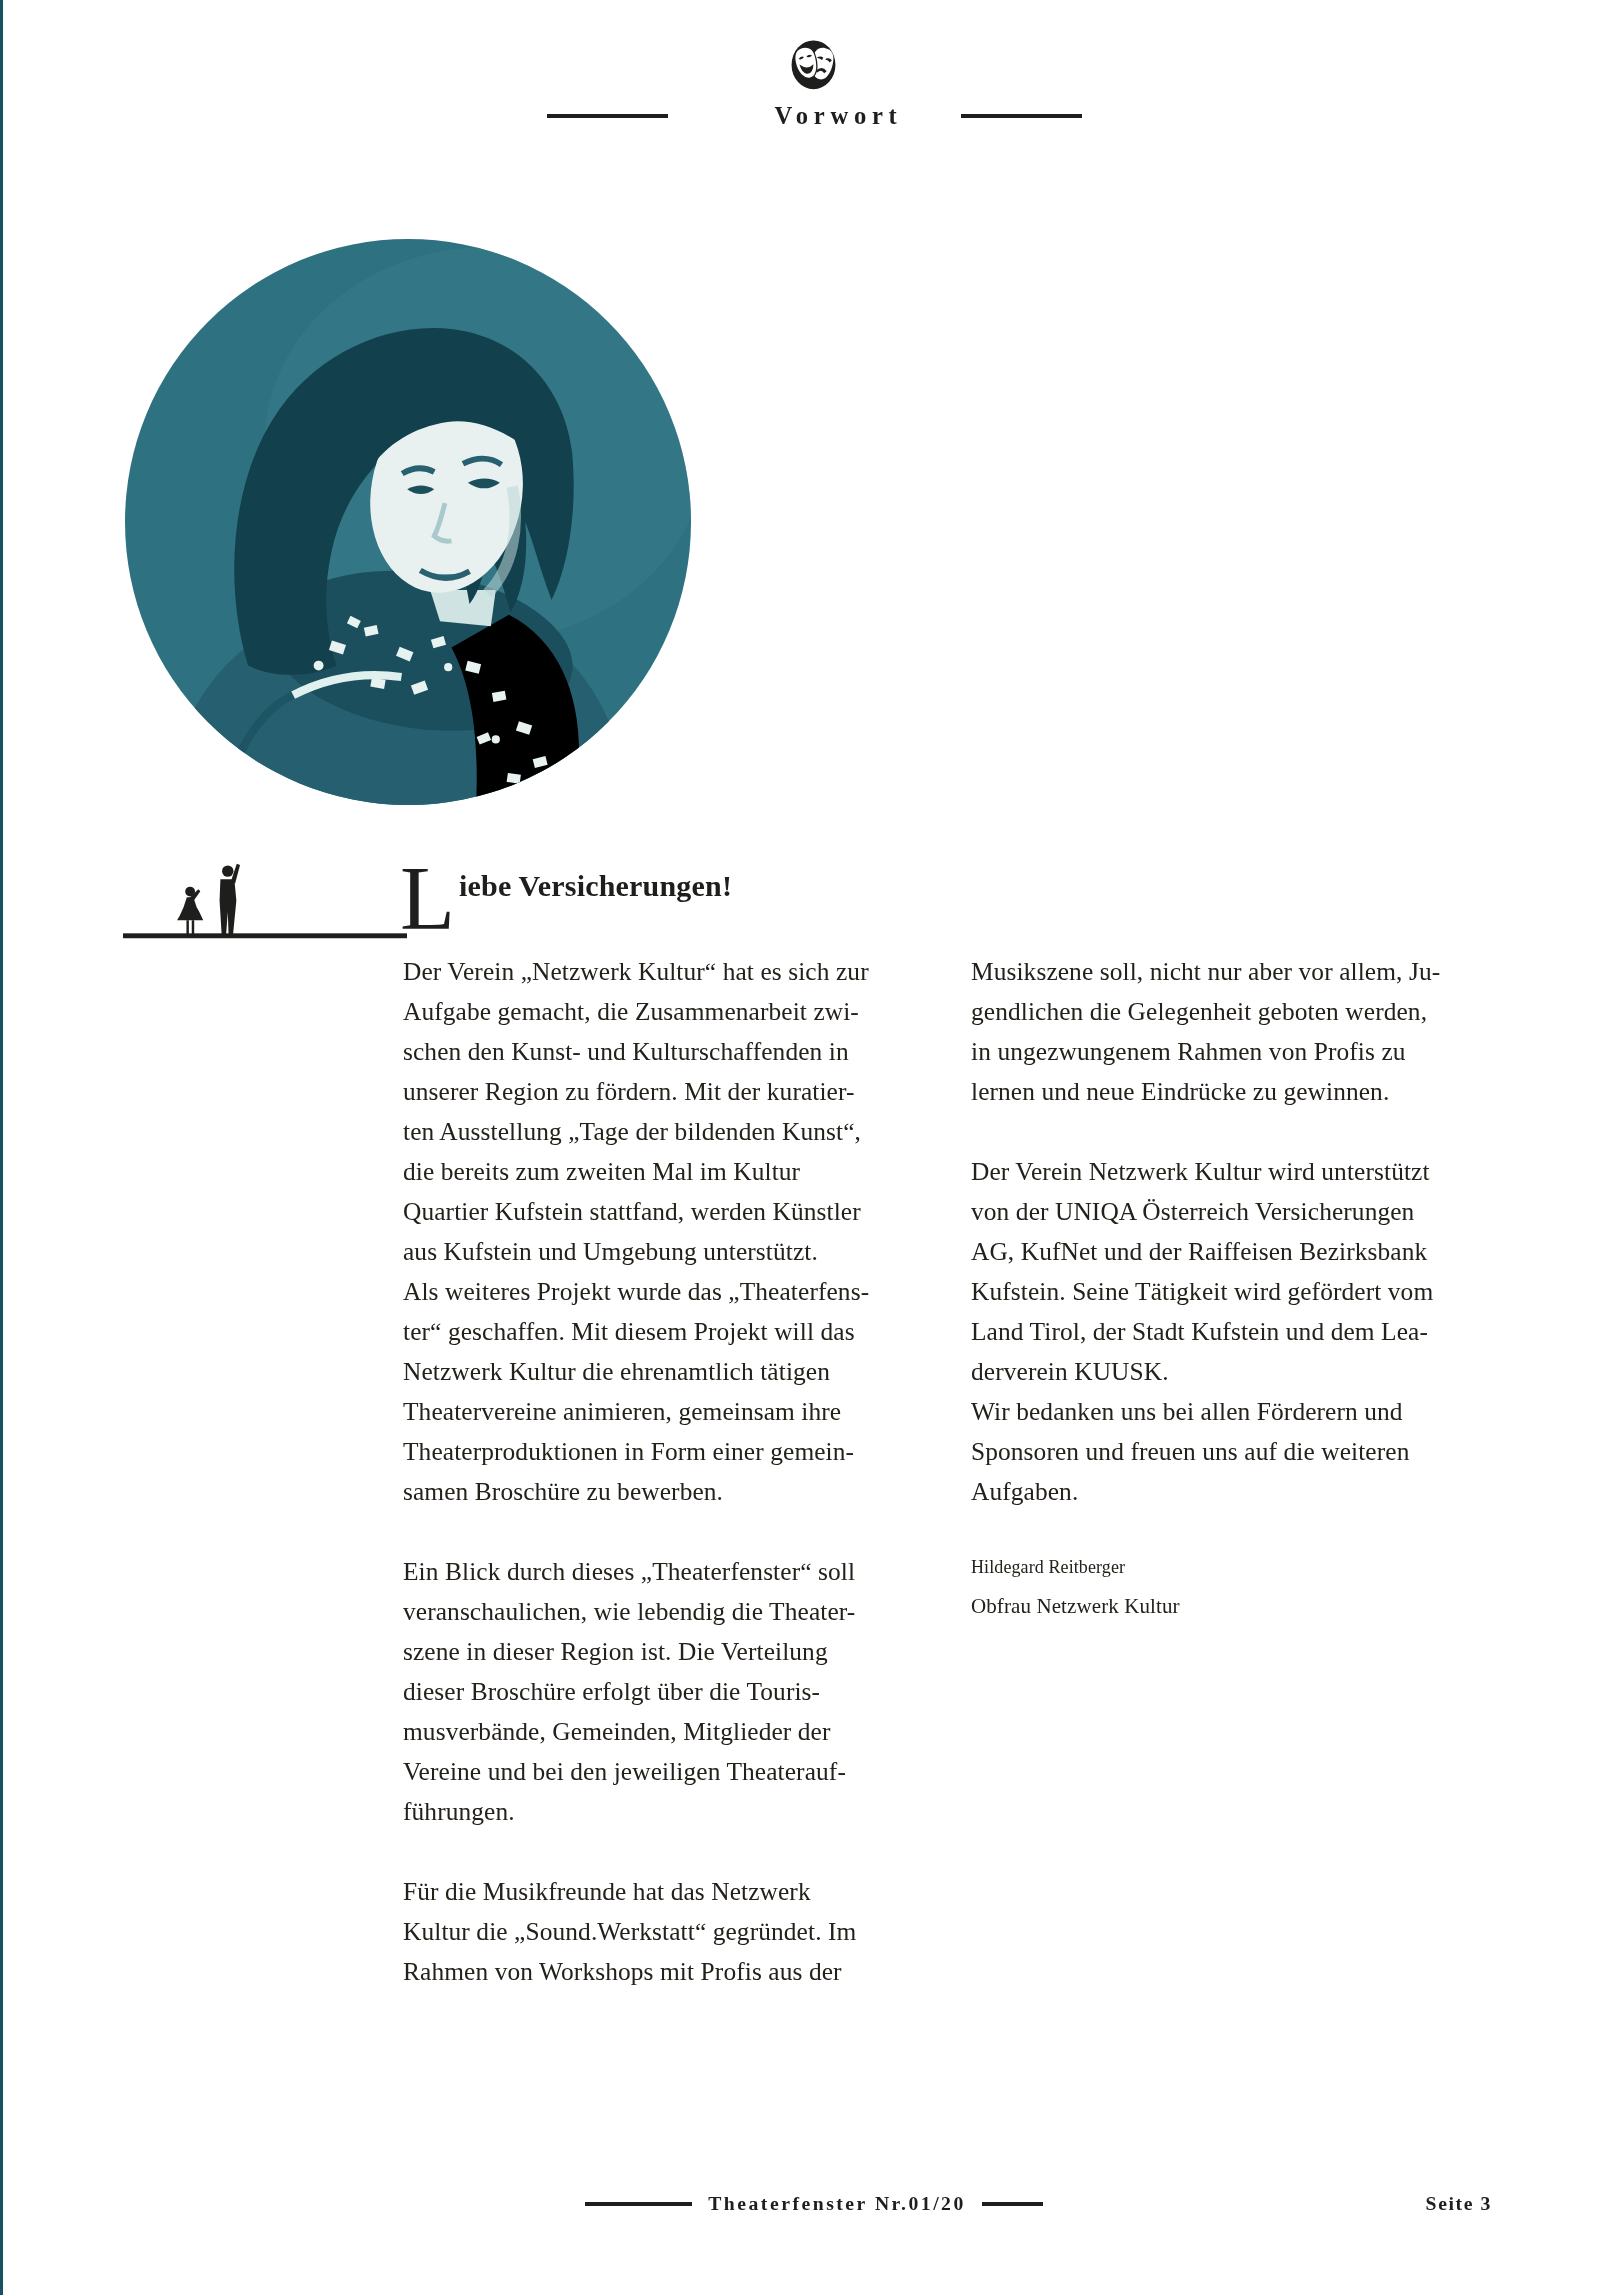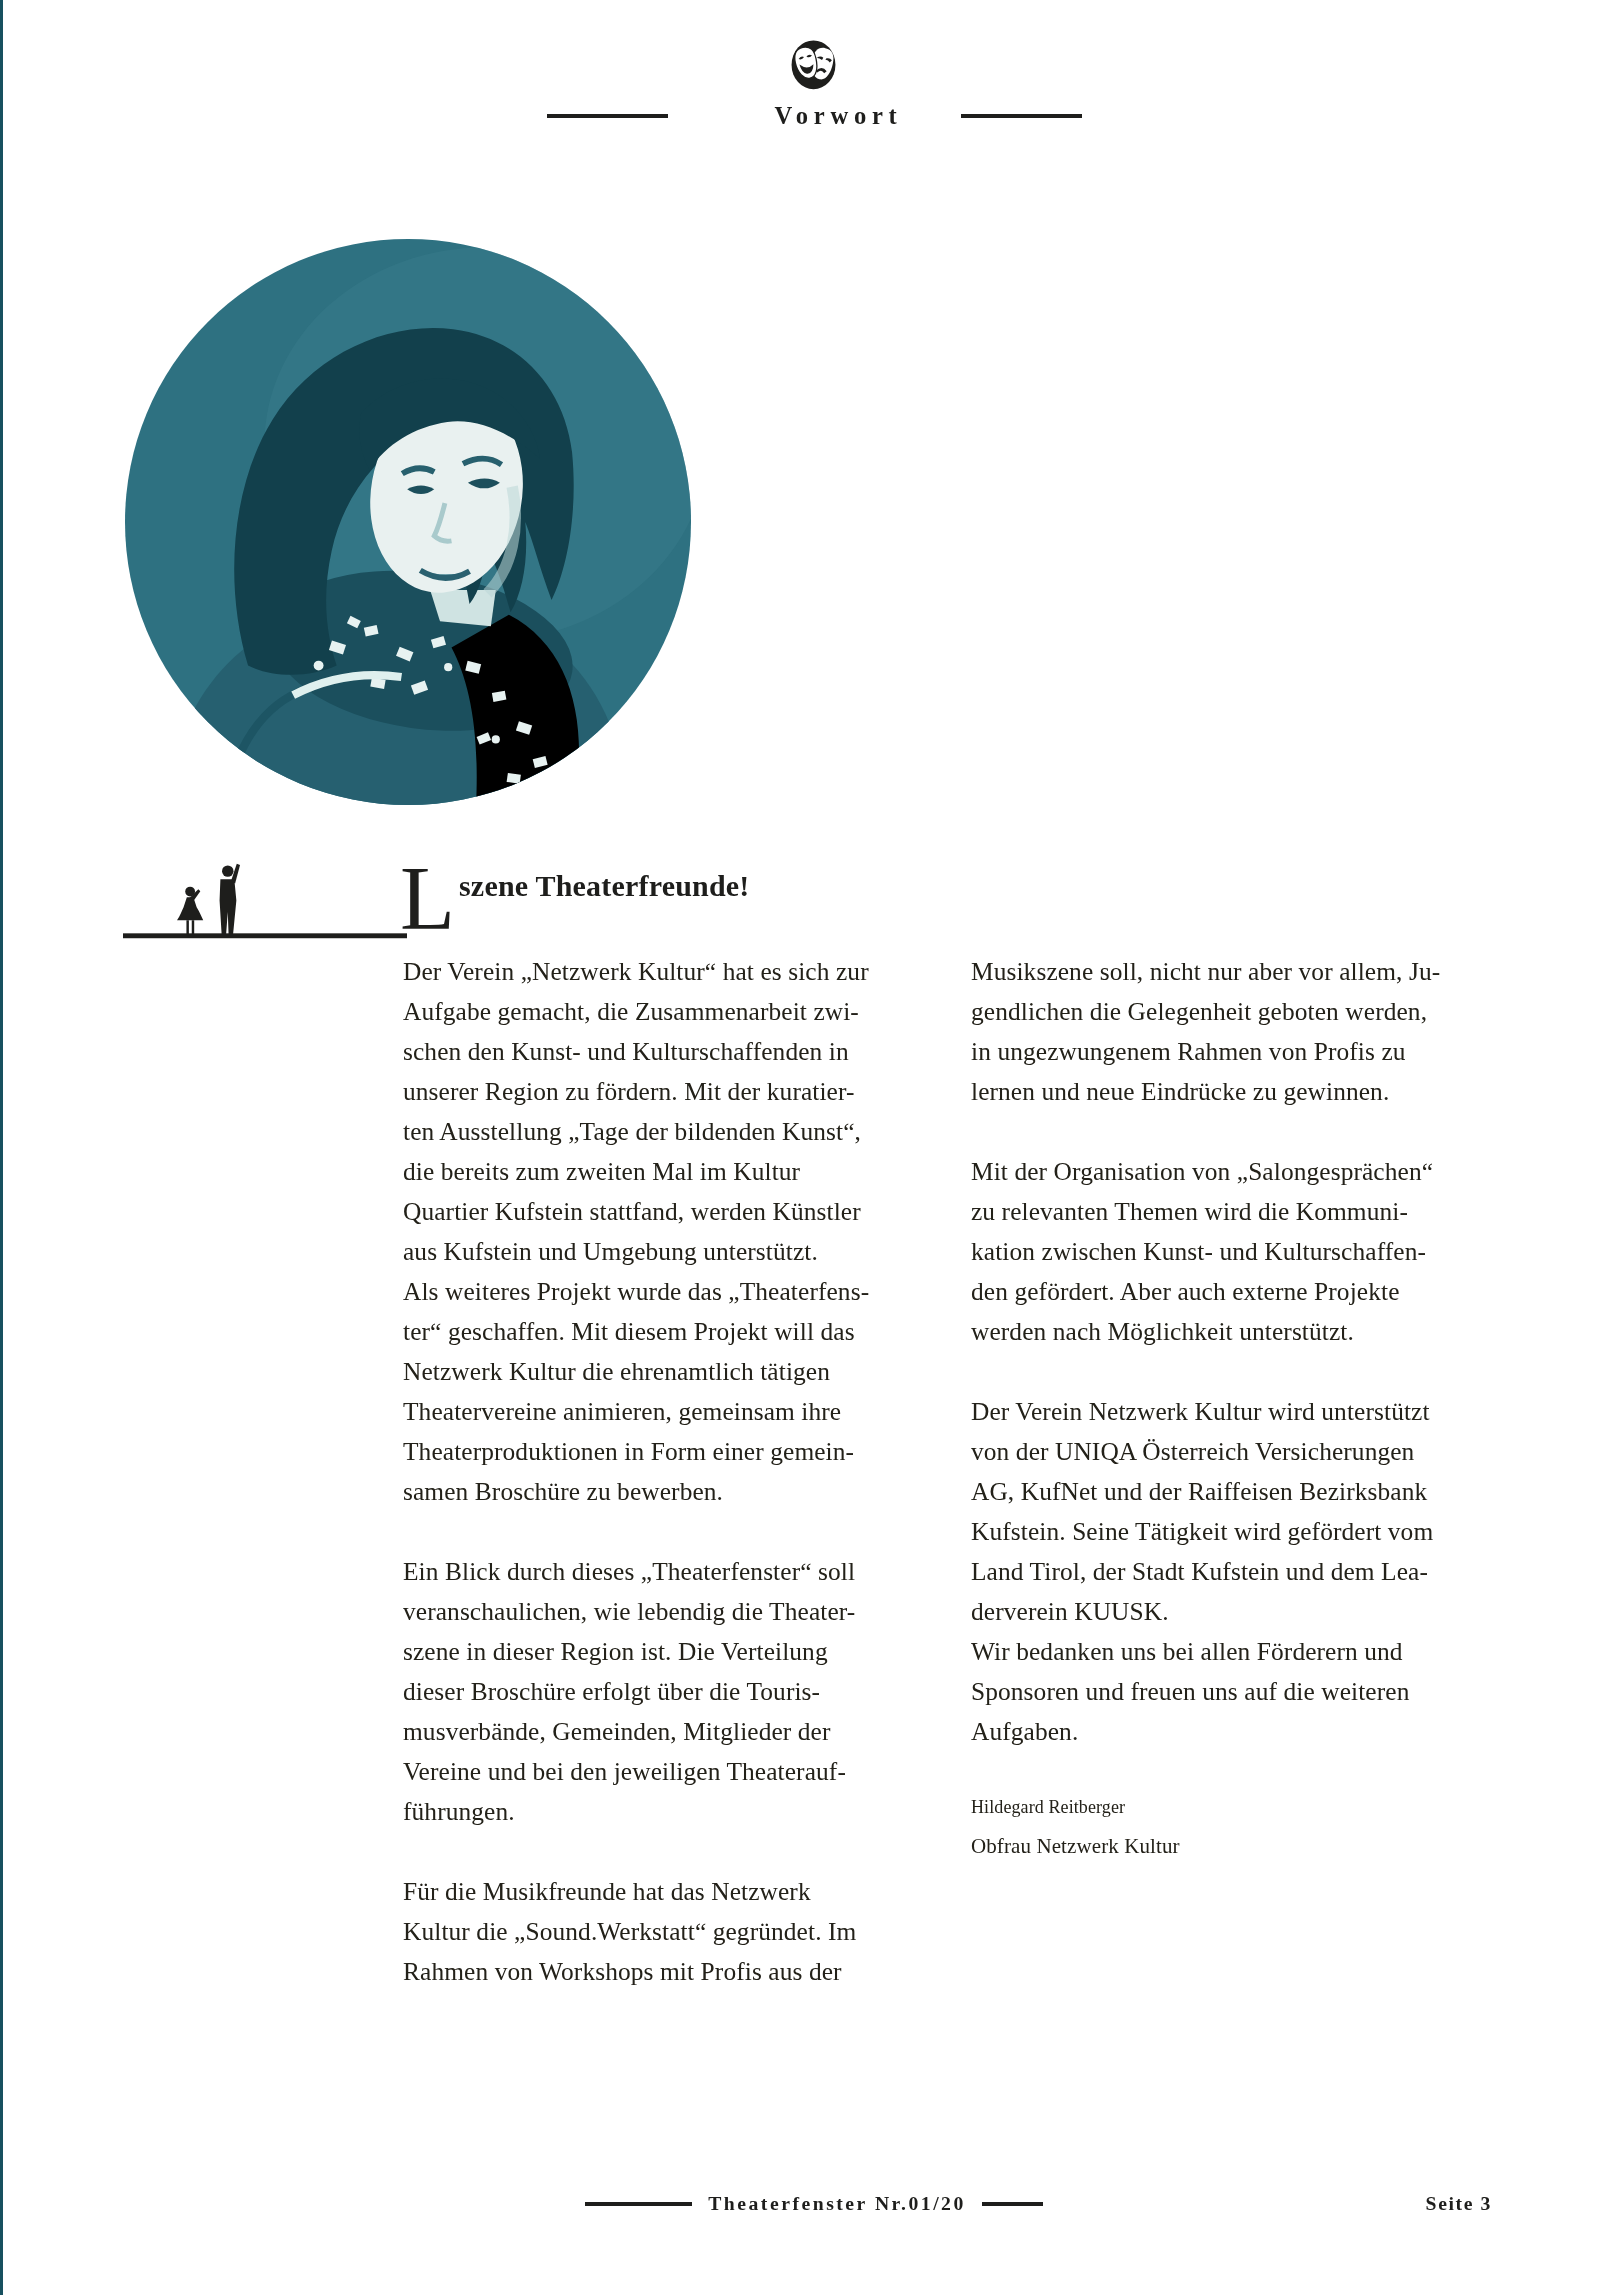--- a/index.html
+++ b/index.html
@@ -140,21 +140,21 @@
       <path d="M78 44 L86 44 L90 56 C94 62 96 68 98 72 L66 72 C70 66 72 60 74 56 Z"></path>
       <rect x="77.5" y="72" width="3" height="17"></rect>
       <rect x="84" y="72" width="3" height="17"></rect>
 
       <circle cx="128" cy="12" r="7"></circle>
       <path d="M132 24 L139 3 L143 4.5 L137 27 Z"></path>
       <path d="M119 22 L136 22 L138.5 48 L134.5 89 L129 89 L128 62 L126 89 L120.5 89 L118 48 Z"></path>
     </g>
   </svg>
   <div class="dropcap">L</div>
-  <div class="greeting">szene Theaterfreunde!</div>
+  <div class="greeting">iebe Versicherungen!</div>
 
   <div class="col col-left">
     <p>Der Verein „Netzwerk Kultur“ hat es sich zur
 Aufgabe gemacht, die Zusammenarbeit zwi-
 schen den Kunst- und Kulturschaffenden in
 unserer Region zu fördern. Mit der kuratier-
 ten Ausstellung „Tage der bildenden Kunst“,
 die bereits zum zweiten Mal im Kultur
 Quartier Kufstein stattfand, werden Künstler
 aus Kufstein und Umgebung unterstützt.
@@ -173,25 +173,20 @@
 führungen.</p>
     <p>Für die Musikfreunde hat das Netzwerk
 Kultur die „Sound.Werkstatt“ gegründet. Im
 Rahmen von Workshops mit Profis aus der</p>
   </div>
   <div class="col col-right">
     <p>Musikszene soll, nicht nur aber vor allem, Ju-
 gendlichen die Gelegenheit geboten werden,
 in ungezwungenem Rahmen von Profis zu
 lernen und neue Eindrücke zu gewinnen.</p>
-    <p>Mit der Organisation von „Salongesprächen“
-zu relevanten Themen wird die Kommuni-
-kation zwischen Kunst- und Kulturschaffen-
-den gefördert. Aber auch externe Projekte
-werden nach Möglichkeit unterstützt.</p>
     <p>Der Verein Netzwerk Kultur wird unterstützt
 von der UNIQA Österreich Versicherungen
 AG, KufNet und der Raiffeisen Bezirksbank
 Kufstein. Seine Tätigkeit wird gefördert vom
 Land Tirol, der Stadt Kufstein und dem Lea-
 derverein KUUSK.
 Wir bedanken uns bei allen Förderern und
 Sponsoren und freuen uns auf die weiteren
 Aufgaben.</p>
     <div class="sig-name">Hildegard Reitberger</div>

